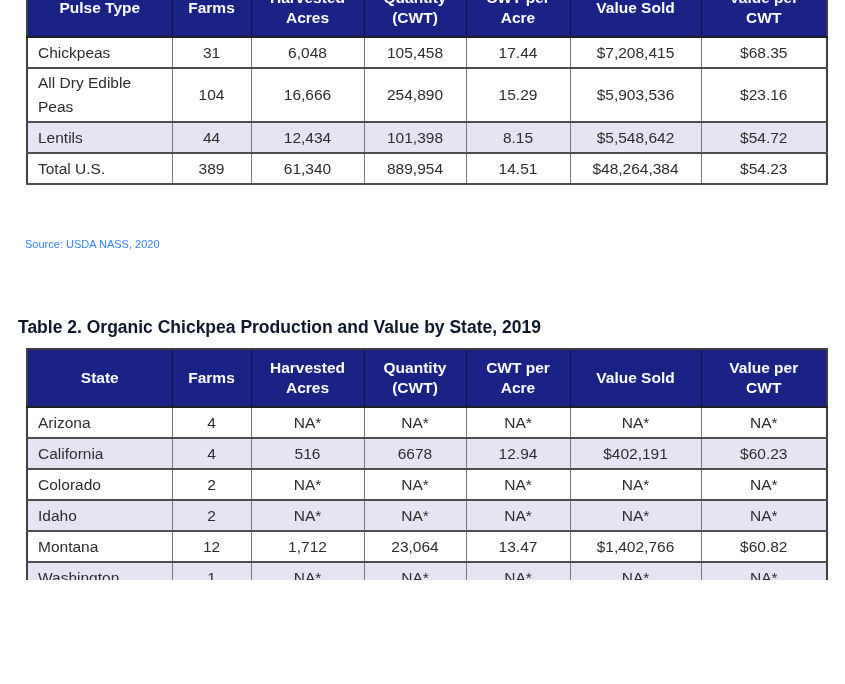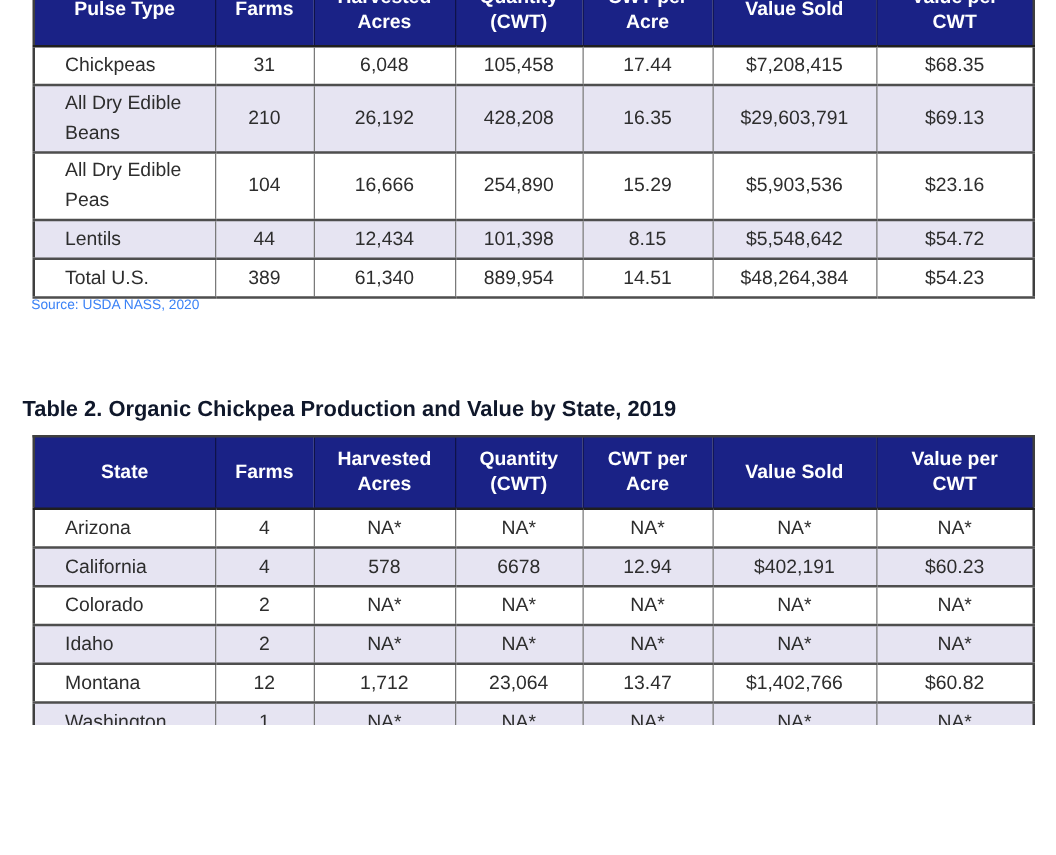--- a/index.html
+++ b/index.html
@@ -63,21 +63,21 @@
     border-right: 1px solid var(--border-v);
     border-top: 2px solid var(--border-h);
     border-bottom: 2px solid var(--border-h);
     padding: 2px 4px;
     background: #ffffff;
   }
   table.data-table tbody tr { height: 31px; }
   table.data-table tbody tr.alt td { background: var(--row-alt); }
   table.data-table td:first-child {
     text-align: left;
-    padding-left: 24px;
+    padding-left: 10px;
   }
 
   .table1-pos {
     position: absolute;
     left: 26px;
     top: -22px;
   }
   .source-note {
     position: absolute;
     left: 25px;
@@ -134,29 +134,20 @@
       <tbody>
           <tr>
             <td>Chickpeas</td>
             <td>31</td>
             <td>6,048</td>
             <td>105,458</td>
             <td>17.44</td>
             <td>$7,208,415</td>
             <td>$68.35</td>
           </tr>
-          <tr class="alt">
-            <td>All Dry Edible Beans</td>
-            <td>210</td>
-            <td>26,192</td>
-            <td>428,208</td>
-            <td>16.35</td>
-            <td>$29,603,791</td>
-            <td>$69.13</td>
-          </tr>
           <tr>
             <td>All Dry Edible Peas</td>
             <td>104</td>
             <td>16,666</td>
             <td>254,890</td>
             <td>15.29</td>
             <td>$5,903,536</td>
             <td>$23.16</td>
           </tr>
           <tr class="alt">
@@ -217,21 +208,21 @@
             <td>4</td>
             <td>NA*</td>
             <td>NA*</td>
             <td>NA*</td>
             <td>NA*</td>
             <td>NA*</td>
           </tr>
           <tr class="alt">
             <td>California</td>
             <td>4</td>
-            <td>578</td>
+            <td>516</td>
             <td>6678</td>
             <td>12.94</td>
             <td>$402,191</td>
             <td>$60.23</td>
           </tr>
           <tr>
             <td>Colorado</td>
             <td>2</td>
             <td>NA*</td>
             <td>NA*</td>

